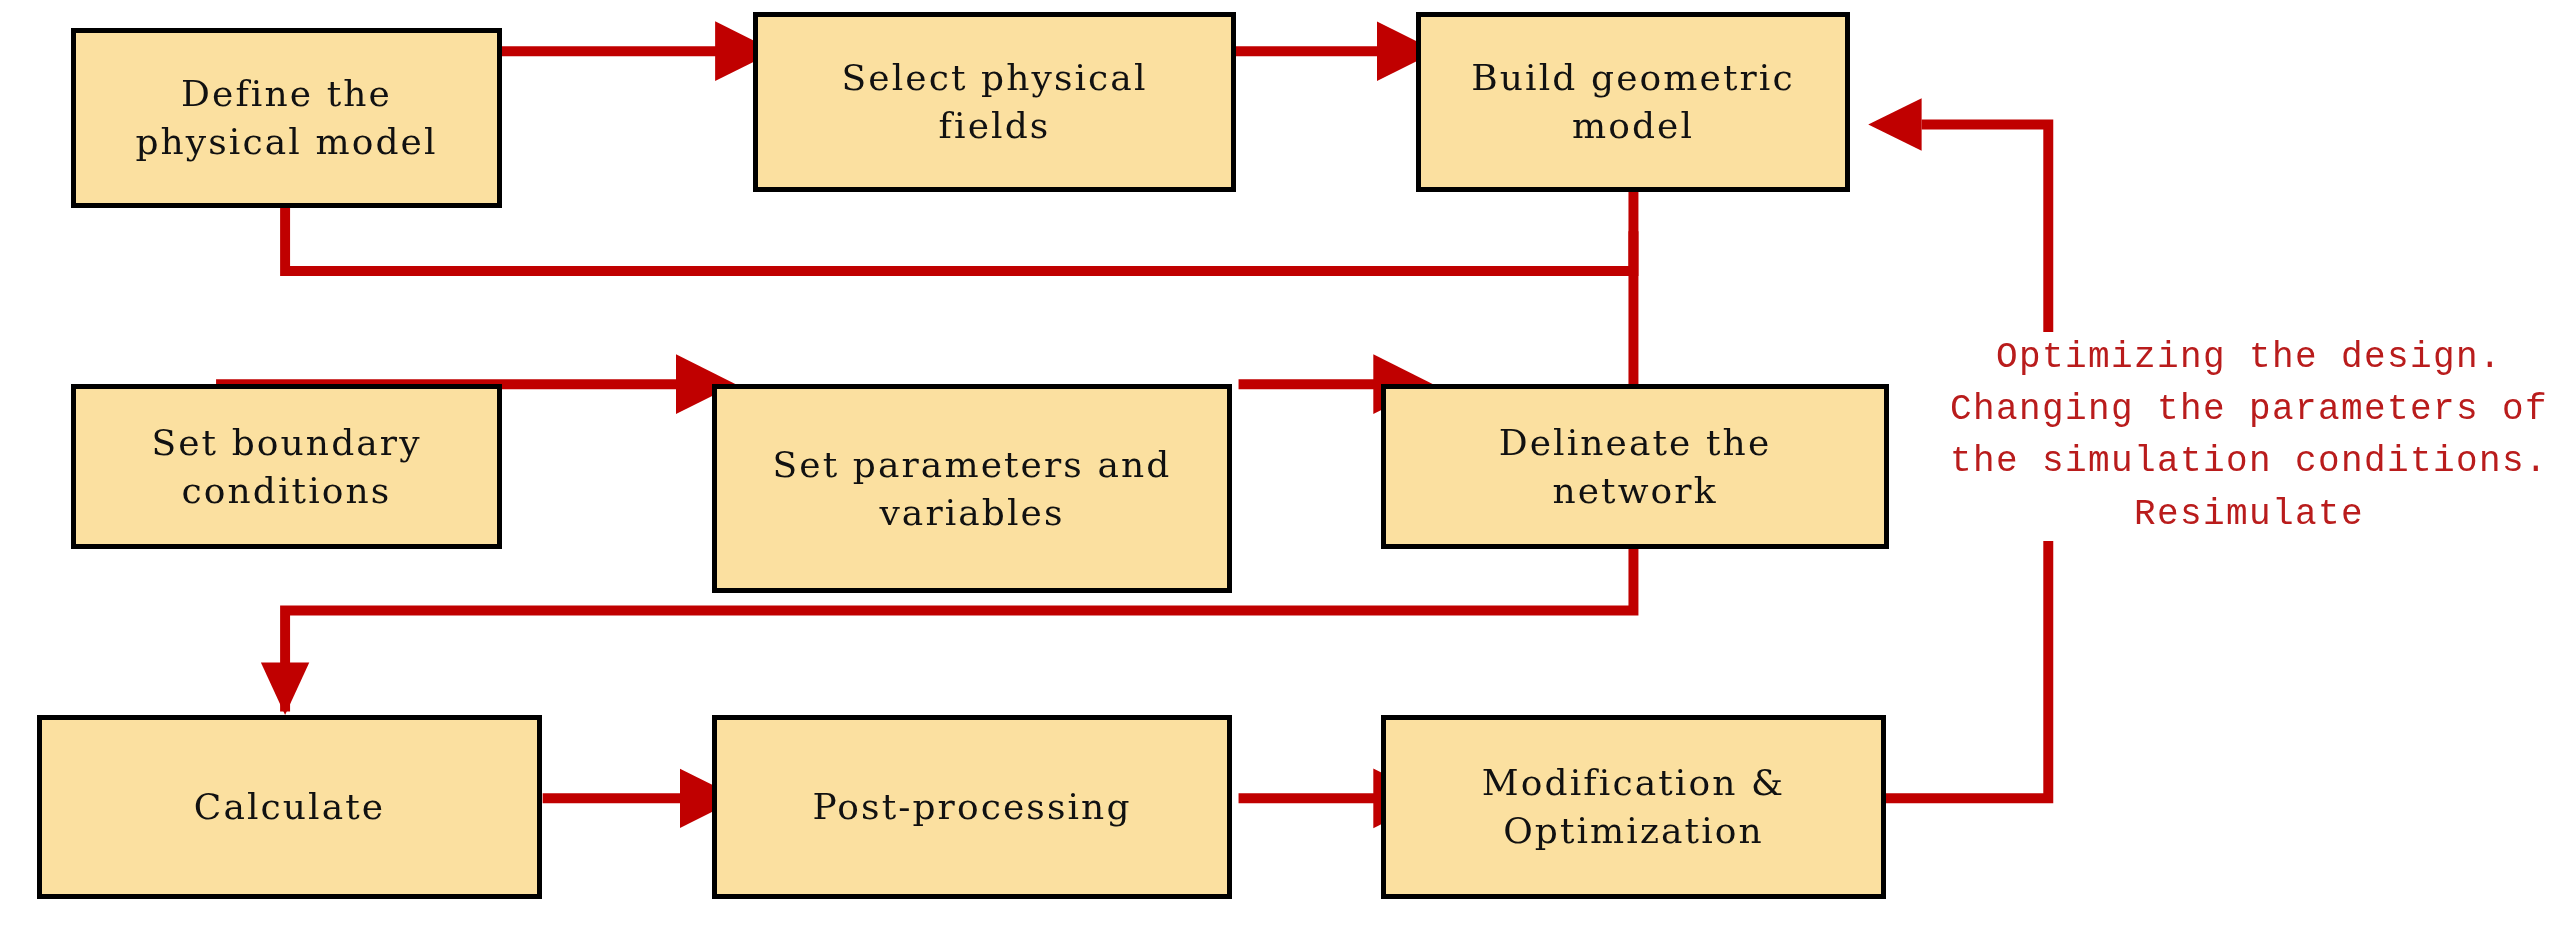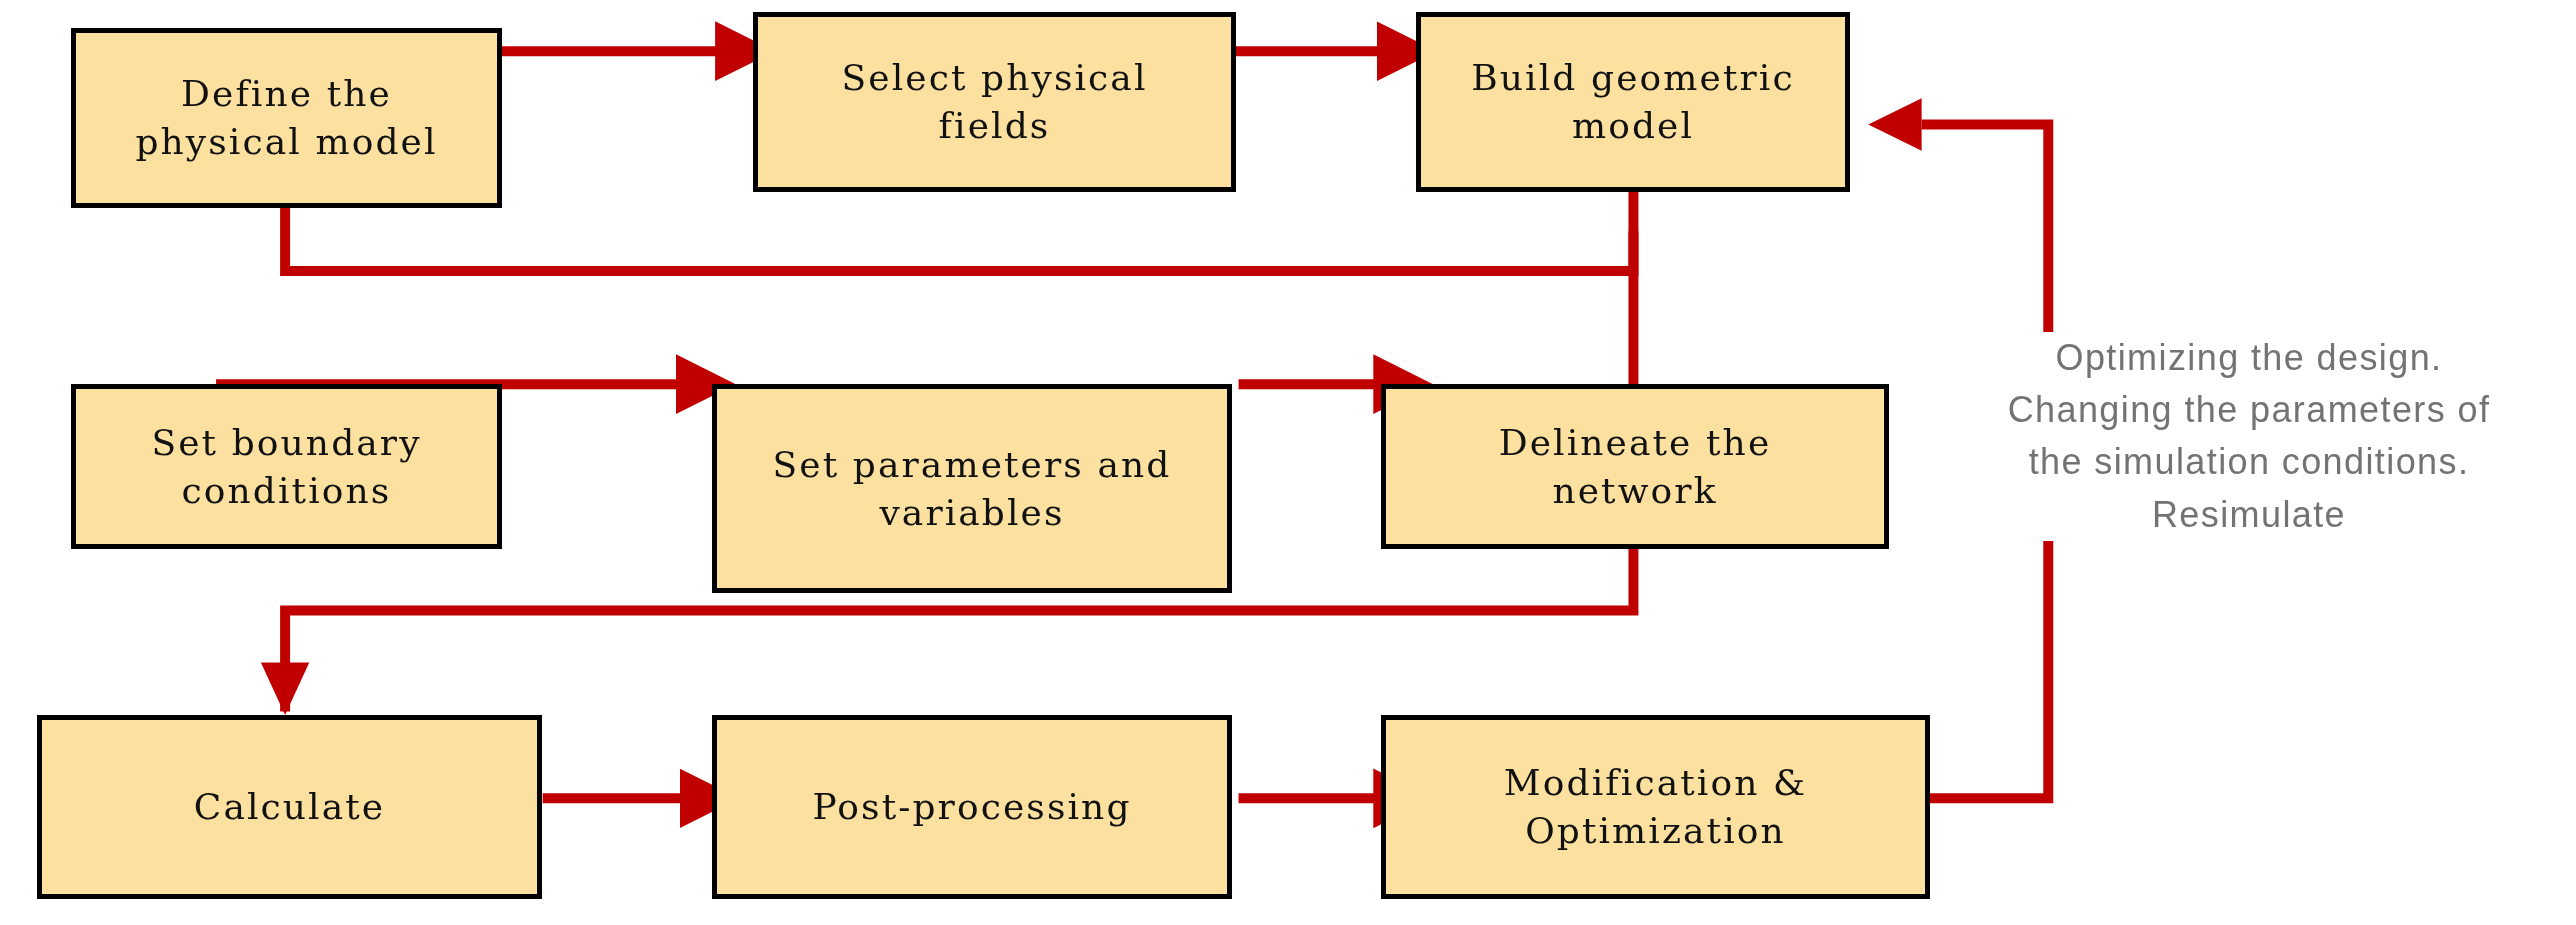--- a/index.html
+++ b/index.html
@@ -23,22 +23,22 @@
     font-family:"DejaVu Serif", serif;
     font-size:36px;
     line-height:1.32;
     letter-spacing:2.1px;
     color:#111111;
     white-space:pre-line;
     padding:0 7.1px;
   }
   .annotation{
     position:absolute;
-    color:#737373;
-    font-family:Liberation Sans, sans-serif;
+    color:#b91c1c;
+    font-family:Liberation Mono, monospace;
     font-size:36px;
     line-height:1.45;
     letter-spacing:1.4px;
     text-align:center;
     white-space:pre-line;
     background:#ffffff;
   }
 </style>
 </head>
 <body>
@@ -124,21 +124,21 @@
   </div>
 
   <div class="node" style="left:37px;top:715px;width:505px;height:184px;">
     <span class="label">Calculate</span>
   </div>
 
   <div class="node" style="left:712px;top:715px;width:520px;height:184px;">
     <span class="label">Post-processing</span>
   </div>
 
-  <div class="node" style="left:1381px;top:715px;width:549px;height:184px;">
+  <div class="node" style="left:1381px;top:715px;width:505px;height:184px;">
     <span class="label">Modification &amp;
 Optimization</span>
   </div>
 
   <div class="annotation" style="left:1922px;top:332px;width:654px;">Optimizing the design.
 Changing the parameters of
 the simulation conditions.
 Resimulate</div>
 
 </div>

